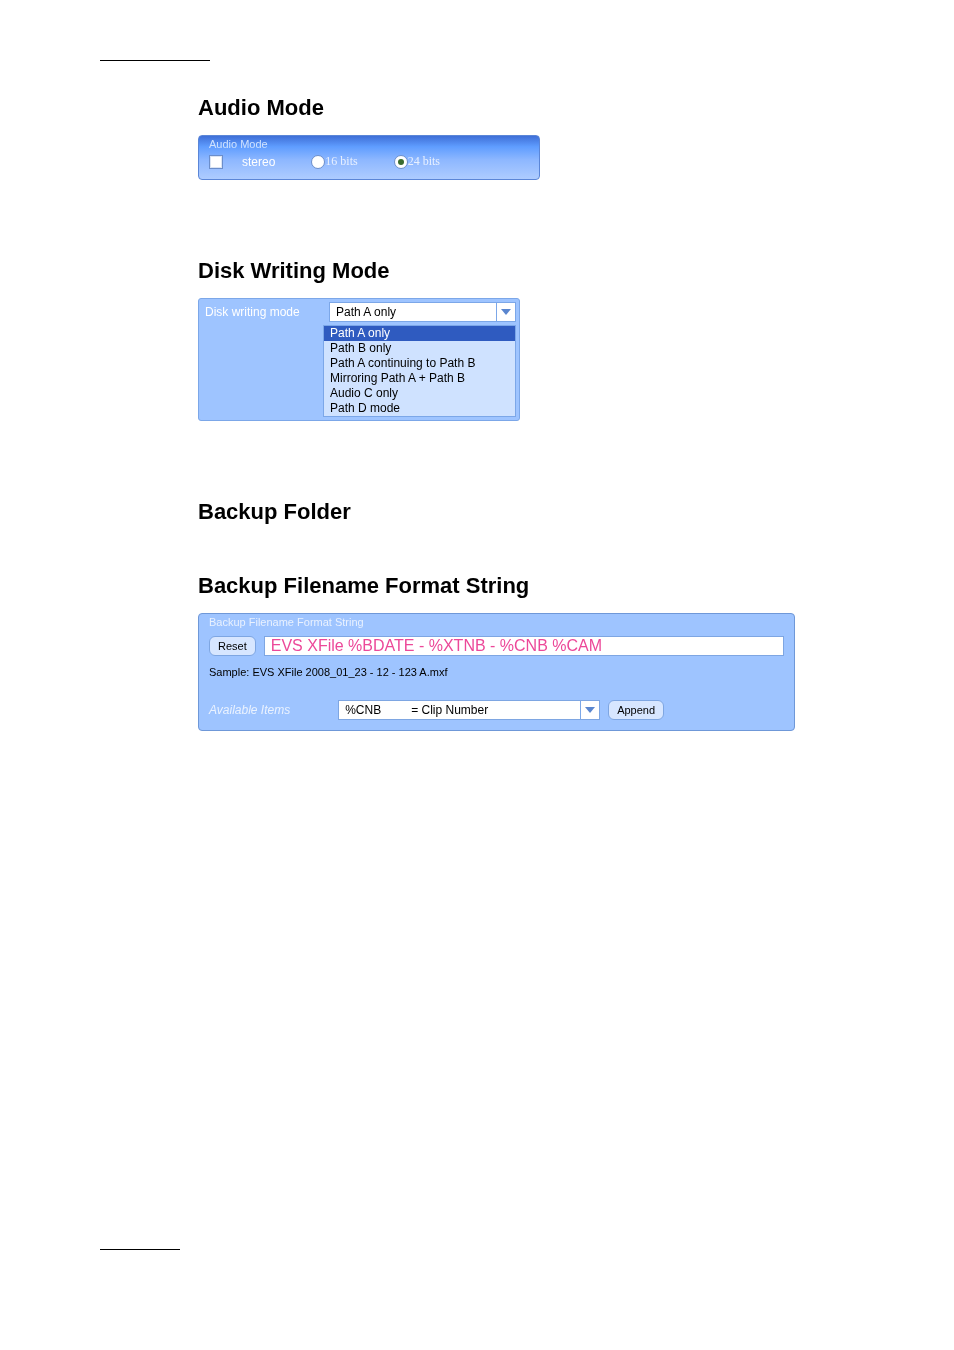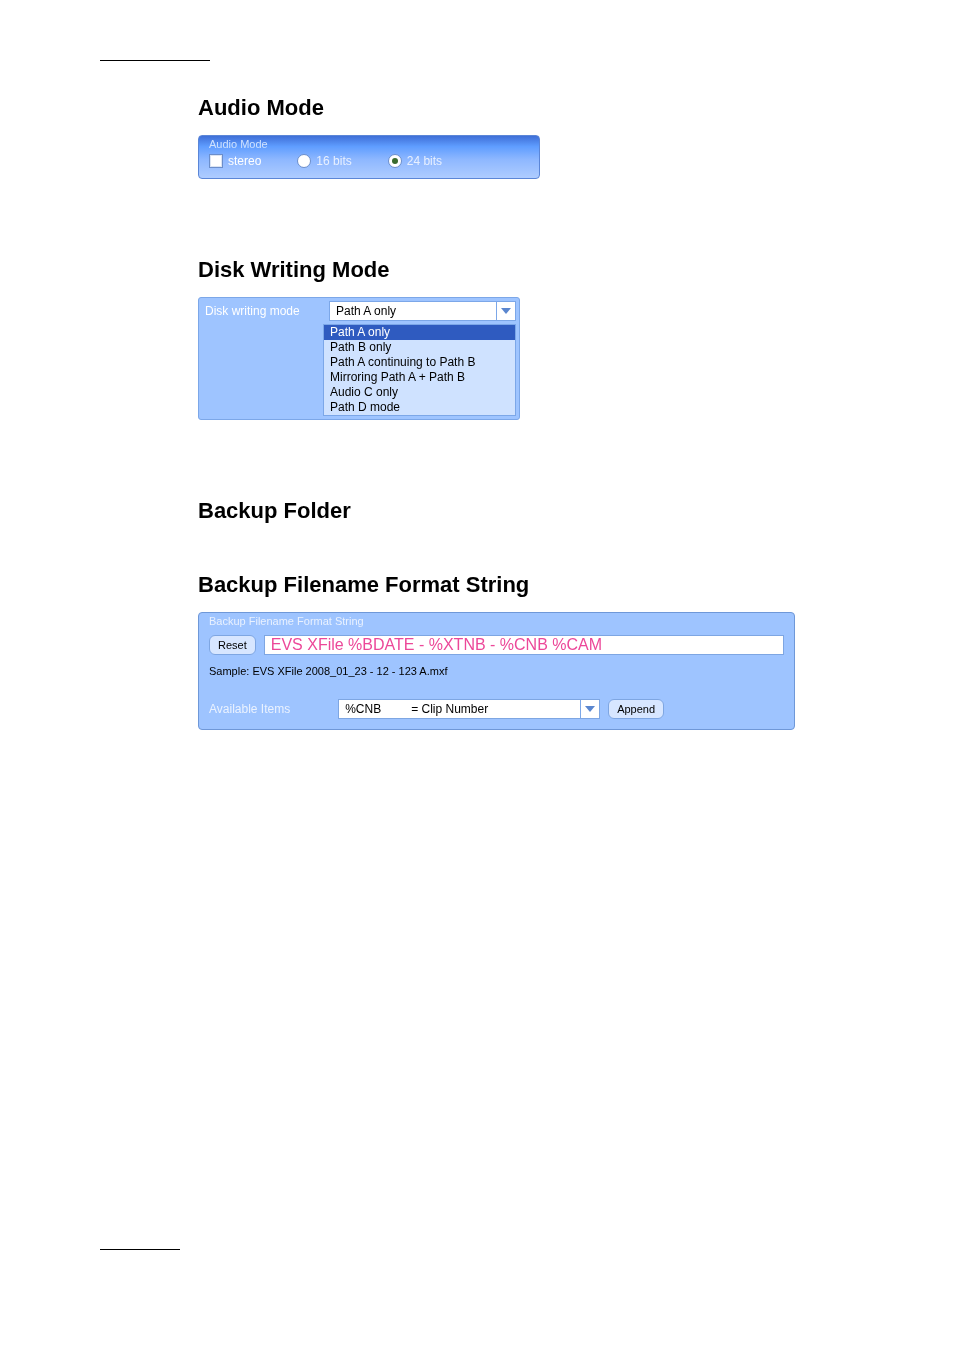--- a/index.html
+++ b/index.html
@@ -54,34 +54,34 @@
   }
   .audio-row {
     display: flex;
     align-items: center;
     gap: 36px;
     color: #fff;
   }
   .chk {
     display: inline-flex;
     align-items: center;
-    gap: 5px;
+    gap: 19px;
   }
   .chk .box {
     width: 12px;
     height: 12px;
     background: #fff;
     border: 1px solid #6b8ecb;
     box-shadow: inset 0 0 0 1px #dbe4f3;
   }
   .radio {
     display: inline-flex;
     align-items: center;
-    gap: 5px;
     color: #e8f0ff;
+    font-family: Liberation Serif, serif;
   }
   .radio .dot {
     width: 12px;
     height: 12px;
     border-radius: 50%;
     background: #fff;
     border: 1px solid #6b8ecb;
     position: relative;
   }
   .radio.selected .dot::after {
@@ -202,20 +202,21 @@
     margin-top: 10px;
     margin-bottom: 22px;
     color: #000000;
     font-size: 11px;
   }
   .avail-label {
     color: #eaf2ff;
     font-size: 12px;
     margin-right: 8px;
     white-space: nowrap;
+    font-style: italic;
   }
   .combo2 {
     display: flex;
     align-items: stretch;
     border: 1px solid #7ea6e2;
     background: #fff;
     height: 18px;
     width: 260px;
     margin-left: 32px;
   }

